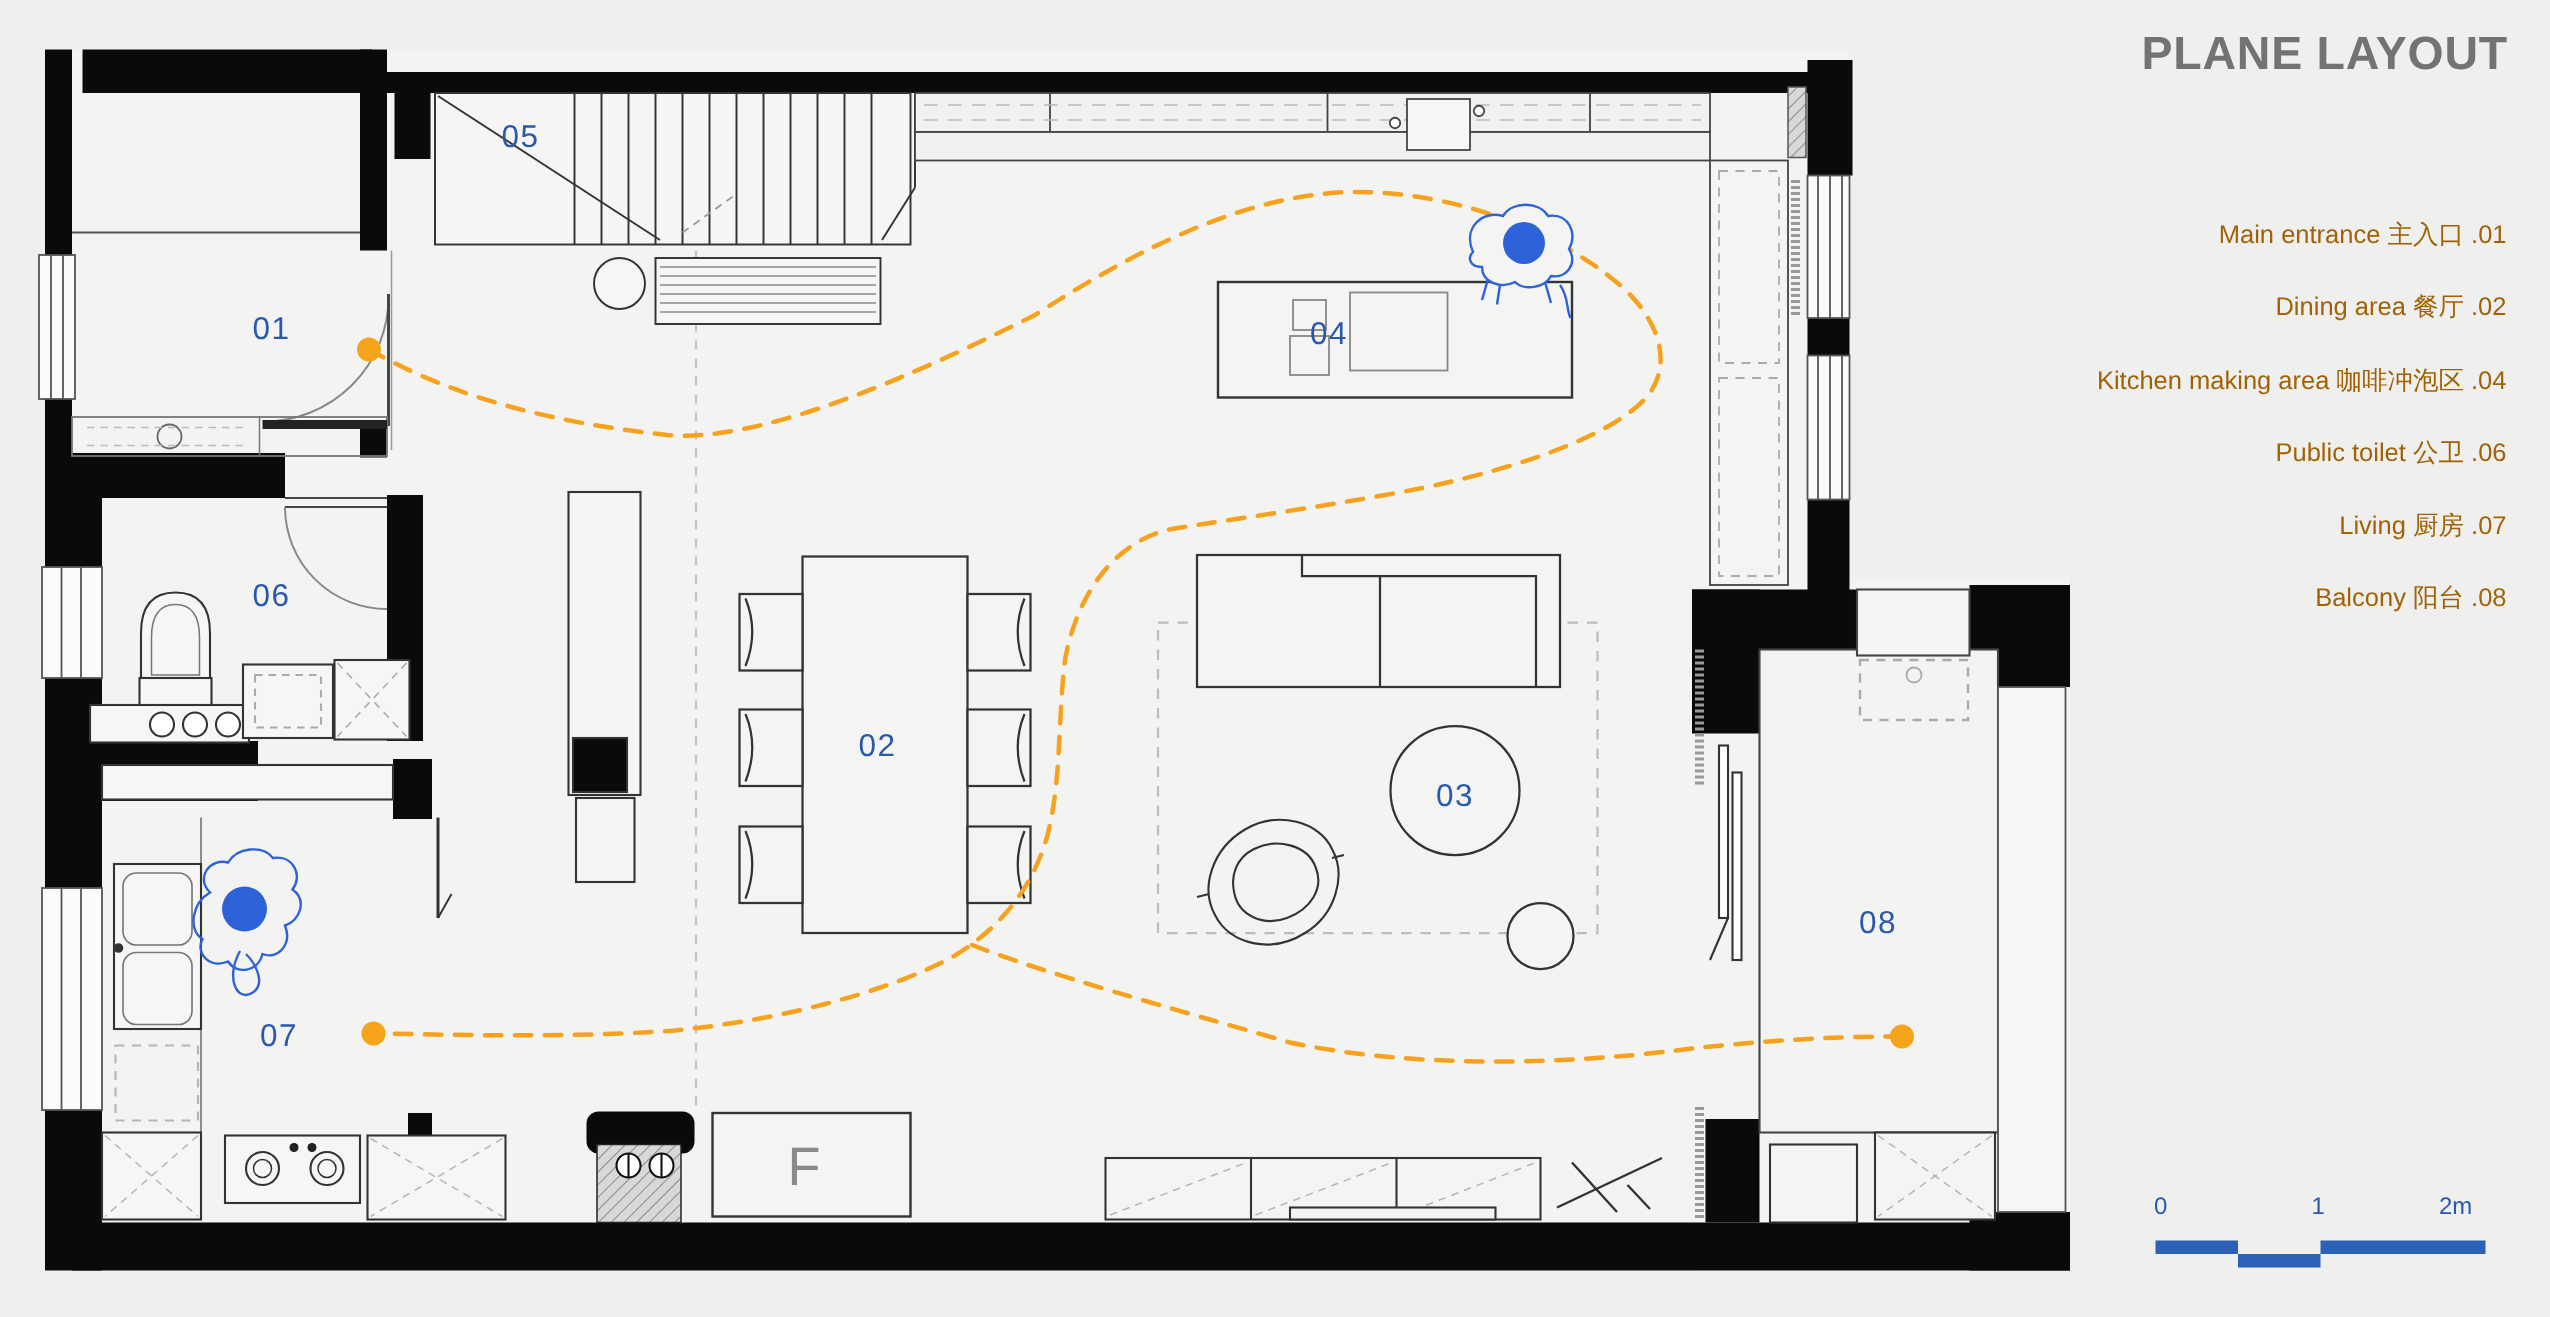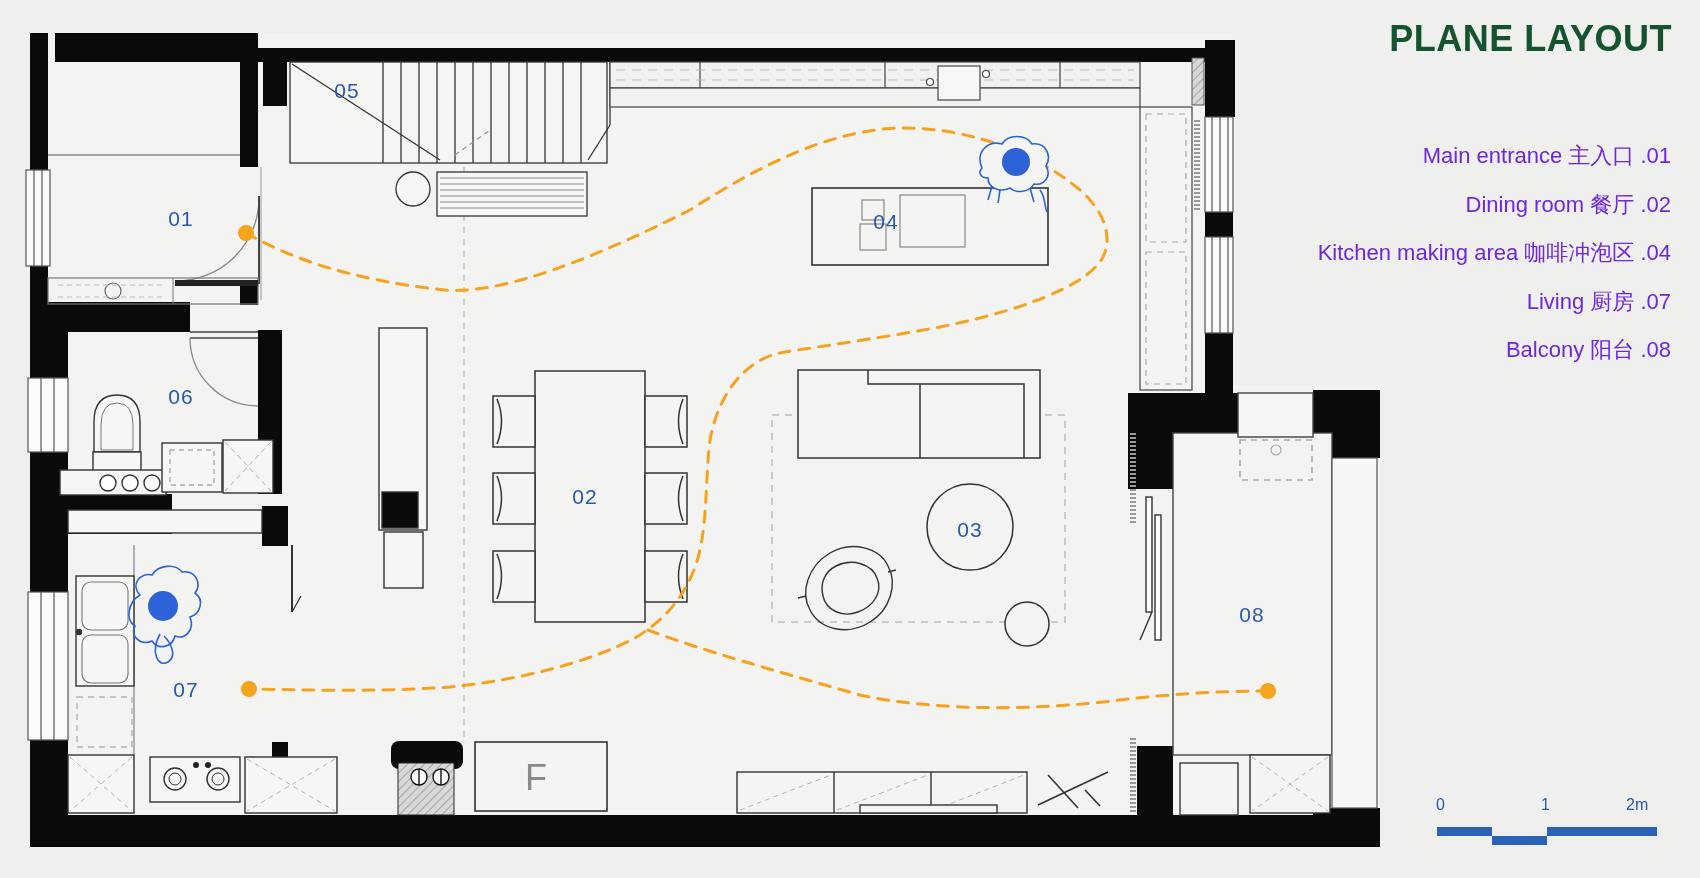--- a/index.html
+++ b/index.html
@@ -1,23 +1,23 @@
 <!DOCTYPE html>
 <html><head>
 <meta charset="utf-8">
 <style>
   html,body{margin:0;padding:0;background:#efefed;}
   .stage{position:relative;width:1700px;height:878px;background:#efefed;overflow:hidden;
          font-family:"Liberation Sans",sans-serif;}
   .plan-svg{position:absolute;left:0;top:0;}
-  .title{position:absolute;top:18px;right:28px;font-size:36px;font-weight:600;
-         letter-spacing:.5px;color:#14532d;}
+  .title{position:absolute;top:18px;right:28px;font-size:31px;font-weight:600;
+         letter-spacing:.5px;color:#737373;}
   .legend{position:absolute;top:132px;right:29px;text-align:right;}
   .legend-item{height:48.5px;display:flex;align-items:center;justify-content:flex-end;
-               font-size:22px;color:#6d28d9;white-space:nowrap;}
+               font-size:17px;color:#a16207;white-space:nowrap;}
   .scalebar{position:absolute;left:1430px;top:796px;width:240px;height:55px;}
   .scalebar .tick{position:absolute;top:0;font-size:16px;color:#2a58ad;}
   .tick0{left:6px;} .tick1{left:111px;} .tick2{left:196px;}
   .sb-seg{position:absolute;background:#2b62b8;height:9px;}
   .seg1{left:7px;top:31px;width:55px;}
   .seg2{left:62px;top:40px;width:55px;}
   .seg3{left:117px;top:31px;width:110px;}
   text.room{font-family:"Liberation Sans",sans-serif;font-size:21px;letter-spacing:1px;fill:#2a58ad;}
   text.fridge{font-family:"Liberation Sans",sans-serif;font-size:36px;fill:#8a8a8a;}
 </style>
@@ -371,22 +371,23 @@
       <text class="room" x="181" y="404" text-anchor="middle">06</text>
       <text class="room" x="186" y="697" text-anchor="middle">07</text>
       <text class="room" x="1252" y="622" text-anchor="middle">08</text>
     </g>
   </svg>
 
   <div class="title">PLANE LAYOUT</div>
 
   <div class="legend">
     <div class="legend-item">Main entrance 主入口 .01</div>
-    <div class="legend-item">Dining room 餐厅 .02</div>
+    <div class="legend-item">Dining area 餐厅 .02</div>
     <div class="legend-item">Kitchen making area 咖啡冲泡区 .04</div>
+    <div class="legend-item">Public toilet 公卫 .06</div>
     <div class="legend-item">Living 厨房 .07</div>
     <div class="legend-item">Balcony 阳台 .08</div>
   </div>
 
   <div class="scalebar">
     <span class="tick tick0">0</span>
     <span class="tick tick1">1</span>
     <span class="tick tick2">2m</span>
     <div class="sb-seg seg1"></div>
     <div class="sb-seg seg2"></div>

